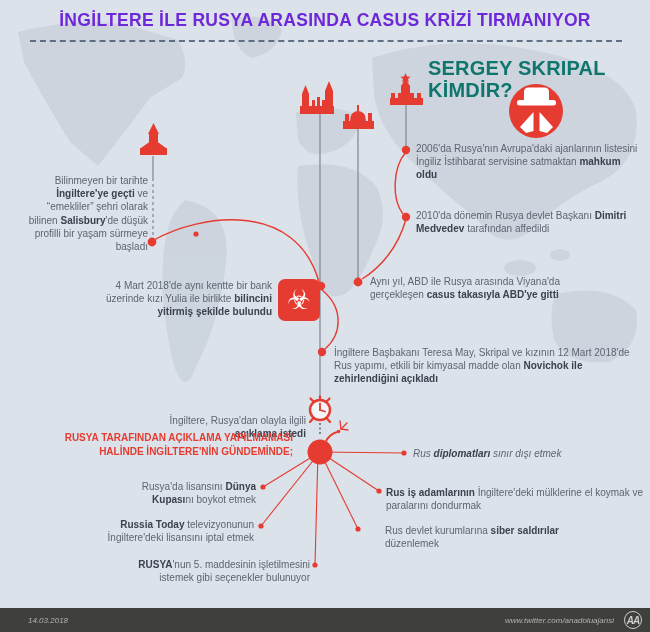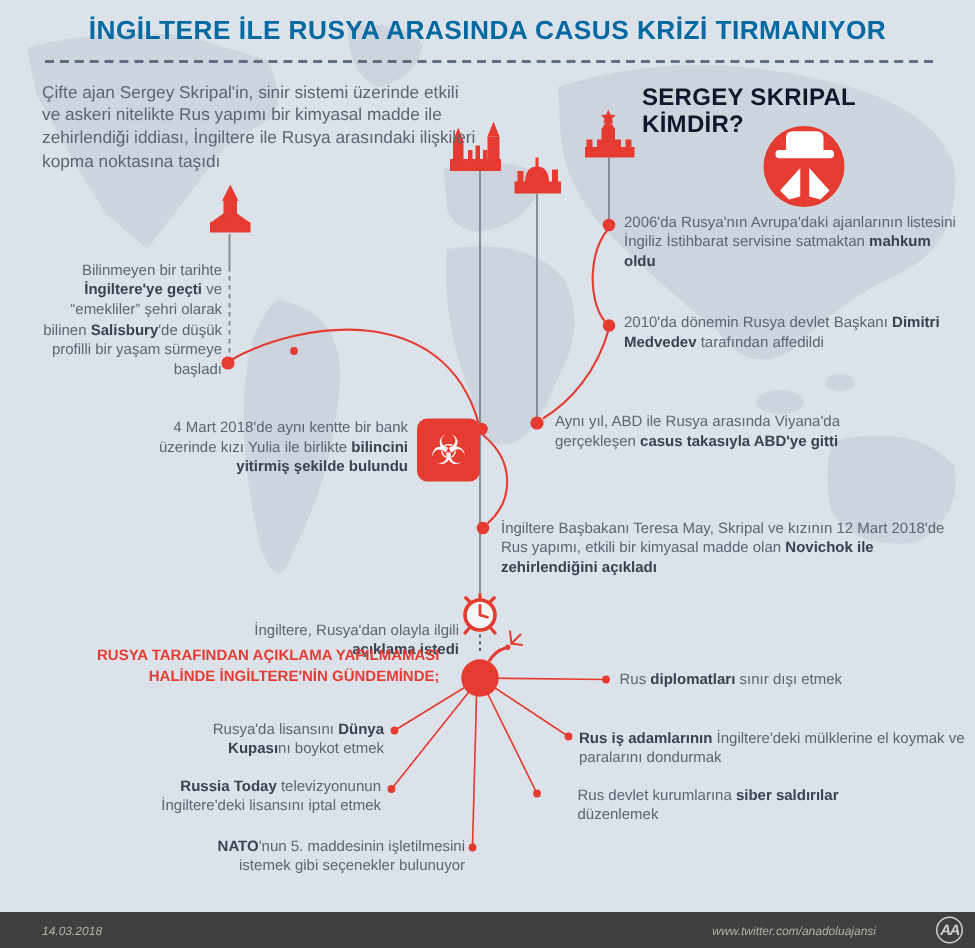--- a/index.html
+++ b/index.html
@@ -12,43 +12,43 @@
   svg{display:block;}
   #map-svg{position:absolute;left:0;top:0;z-index:0;}
   #flow-svg{position:absolute;left:0;top:0;z-index:1;pointer-events:none;}
   .txt{
     position:absolute; z-index:2; color:#5c6570; font-size:10px; line-height:1.32;
   }
   .txt .b{font-weight:bold;color:#39424e;}
   .r{text-align:right;}
   #title{
     position:absolute; z-index:2; left:0; top:10px; width:650px; text-align:center;
-    color:#0369a1; font-size:17.5px; font-weight:bold; letter-spacing:.3px;
+    color:#6d28d9; font-size:17.5px; font-weight:bold; letter-spacing:.3px;
   }
   #divider{
     position:absolute; z-index:2; left:30px; top:40px; width:592px; height:0;
     border-top:2px dashed #4d5d74; opacity:.85;
   }
   #who-title{
     position:absolute; z-index:2; left:428px; top:57px; white-space:pre-line;
-    color:#0f172a; font-size:16px; font-weight:bold; line-height:1.12; letter-spacing:.2px;
+    color:#0f766e; font-size:20px; font-weight:bold; line-height:1.12; letter-spacing:.2px;
   }
   #ultimatum{
     position:absolute; z-index:2; left:50px; top:431px; width:243px; text-align:right;
     color:#e53b30; font-size:10px; font-weight:bold; line-height:1.4; white-space:pre-line;
   }
   #biohazard{
     position:absolute; z-index:2; left:278px; top:279px; width:42px; height:42px;
     background:#e53b30; border-radius:7px; display:flex; align-items:center; justify-content:center;
     color:#fff; font-size:27px; line-height:1;
   }
   #footer{
     position:absolute; z-index:3; left:0; bottom:0; width:650px; height:24px;
     background:#3f3f3d; color:#b3b3b0; font-size:8px; font-style:italic;
-    display:flex; align-items:center;gap:30px;
+    display:flex; align-items:center;
   }
   #footer-date{margin-left:28px;}
   #footer-url{margin-left:auto; margin-right:10px;}
   #aa-logo{
     width:18px; height:18px; border:1.5px solid #cfcfcd; border-radius:50%;
     display:flex; align-items:center; justify-content:center;
     color:#cfcfcd; font-weight:bold; font-size:10px; font-style:italic; letter-spacing:-1px;
     margin-right:8px; flex:0 0 auto;
   }
 </style>
@@ -182,21 +182,20 @@
         <line x1="341" y1="429" x2="348" y2="430"></line>
         <line x1="341" y1="429" x2="340" y2="421"></line>
       </g>
       <circle cx="338.5" cy="431.5" r="1.8" fill="#e53b30"></circle>
     </g>
   </svg>
 
   <div id="title">İNGİLTERE İLE RUSYA ARASINDA CASUS KRİZİ TIRMANIYOR</div>
   <div id="divider"></div>
 
-  <div class="txt" style="left:28px;top:55px;width:292px;font-size:11.5px;">Çifte ajan Sergey Skripal'in, sinir sistemi üzerinde etkili ve askeri nitelikte Rus yapımı bir kimyasal madde ile zehirlendiği iddiası, İngiltere ile Rusya arasındaki ilişkileri kopma noktasına taşıdı</div>
 
   <div id="who-title">SERGEY SKRIPAL
 KİMDİR?</div>
 
   <div class="txt" style="left:416px;top:142px;width:224px;"><span>2006'da Rusya'nın Avrupa'daki ajanlarının listesini İngiliz İstihbarat servisine satmaktan </span><span class="b">mahkum oldu</span></div>
   <div class="txt" style="left:416px;top:209px;width:220px;"><span>2010'da dönemin Rusya devlet Başkanı </span><span class="b">Dimitri Medvedev</span><span> tarafından affedildi</span></div>
   <div class="txt" style="left:370px;top:275px;width:228px;"><span>Aynı yıl, ABD ile Rusya arasında Viyana'da gerçekleşen </span><span class="b">casus takasıyla ABD'ye gitti</span></div>
   <div class="txt" style="left:334px;top:346px;width:308px;"><span>İngiltere Başbakanı Teresa May, Skripal ve kızının 12 Mart 2018'de Rus yapımı, etkili bir kimyasal madde olan </span><span class="b">Novichok ile zehirlendiğini açıkladı</span></div>
 
   <div class="txt r" style="left:16px;top:174px;width:132px;"><span>Bilinmeyen bir tarihte </span><span class="b">İngiltere'ye geçti</span><span> ve “emekliler” şehri olarak bilinen </span><span class="b">Salisbury</span><span>'de düşük profilli bir yaşam sürmeye başladı</span></div>
@@ -204,23 +203,23 @@
   <div id="biohazard">
     <span>☣</span>
   </div>
   <div class="txt r" style="left:166px;top:414px;width:140px;"><span>İngiltere, Rusya'dan olayla ilgili </span><span class="b">açıklama istedi</span></div>
 
   <div id="ultimatum">RUSYA TARAFINDAN AÇIKLAMA YAPILMAMASI
 HALİNDE İNGİLTERE'NİN GÜNDEMİNDE;</div>
 
   <div class="txt r" style="left:108px;top:480px;width:148px;"><span>Rusya'da lisansını </span><span class="b">Dünya Kupası</span><span>nı boykot etmek</span></div>
   <div class="txt r" style="left:76px;top:518px;width:178px;"><span class="b">Russia Today</span><span> televizyonunun İngiltere'deki lisansını iptal etmek</span></div>
-  <div class="txt r" style="left:132px;top:558px;width:178px;"><span class="b">NATO</span><span>'nun 5. maddesinin işletilmesini istemek gibi seçenekler bulunuyor</span></div>
-
-  <div class="txt" style="left:413px;top:447px;width:160px;"><span>Rus </span><span class="b">diplomatları</span><span> sınır dışı etmek</span></div>
+  <div class="txt r" style="left:132px;top:558px;width:178px;"><span class="b">RUSYA</span><span>'nun 5. maddesinin işletilmesini istemek gibi seçenekler bulunuyor</span></div>
+
+  <div class="txt" style="left:413px;top:447px;width:160px;font-style:italic;"><span>Rus </span><span class="b">diplomatları</span><span> sınır dışı etmek</span></div>
   <div class="txt" style="left:386px;top:486px;width:262px;"><span class="b">Rus iş adamlarının</span><span> İngiltere'deki mülklerine el koymak ve paralarını dondurmak</span></div>
   <div class="txt" style="left:385px;top:524px;width:200px;"><span>Rus devlet kurumlarına </span><span class="b">siber saldırılar</span><span> düzenlemek</span></div>
 
   <div id="footer">
     <span id="footer-date">14.03.2018</span>
     <span id="footer-url">www.twitter.com/anadoluajansi</span>
     <span id="aa-logo">AA</span>
   </div>
 
 </div>

